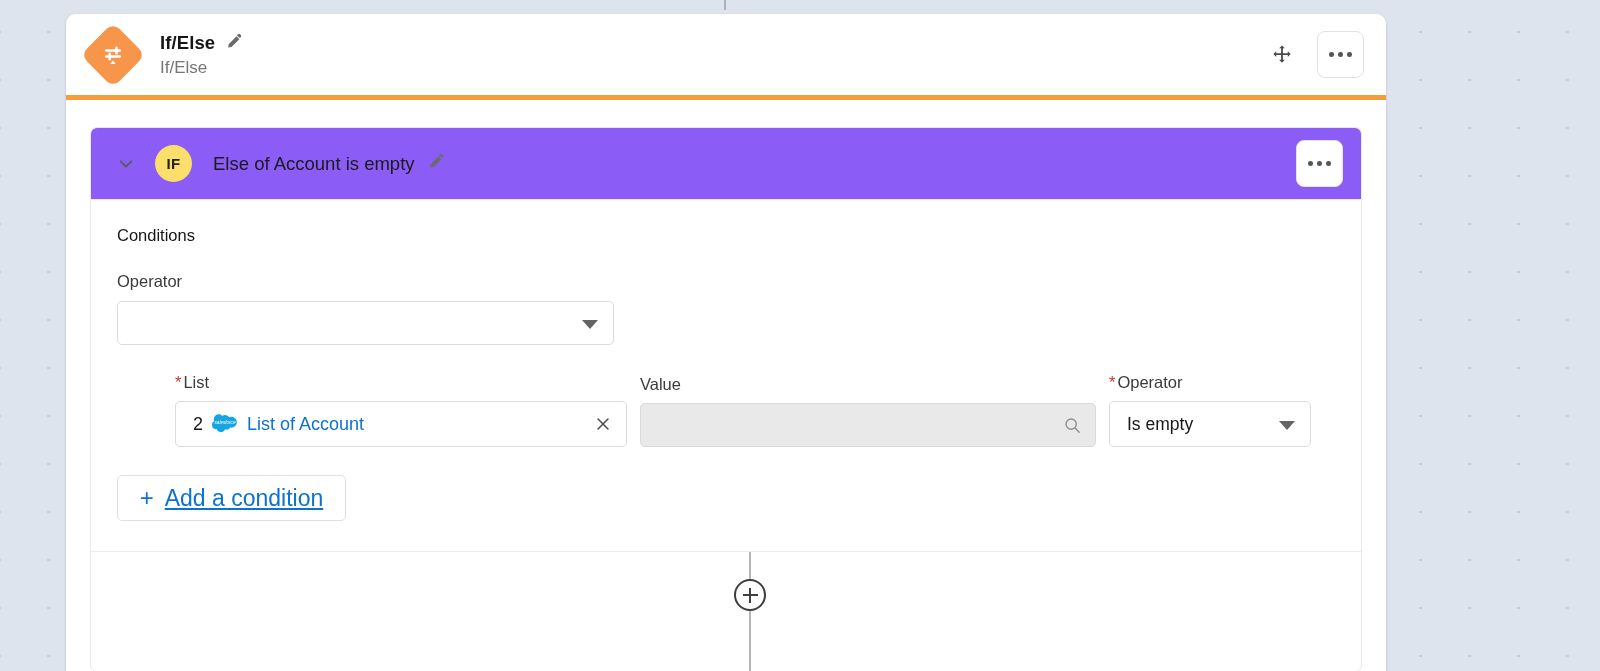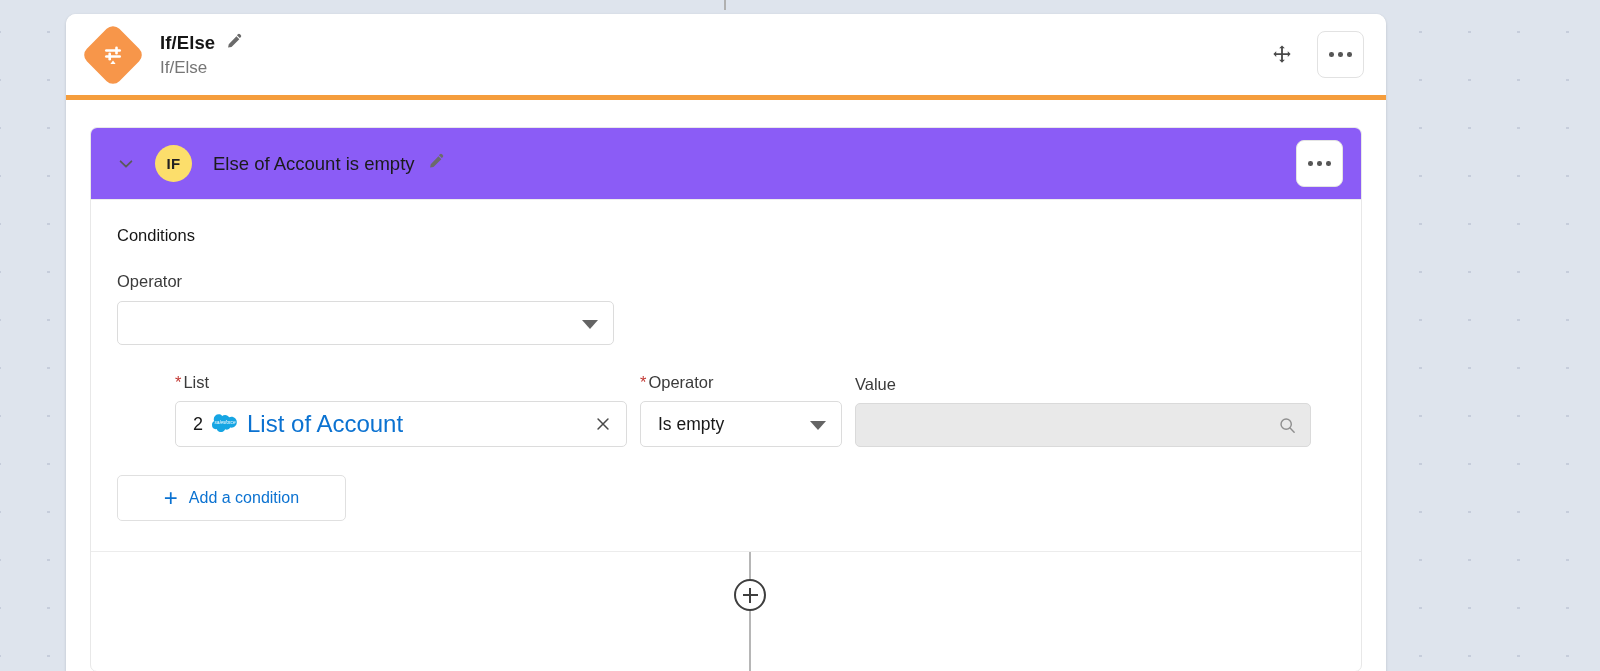--- a/index.html
+++ b/index.html
@@ -229,21 +229,21 @@
     background: #fff;
     display: flex;
     align-items: center;
     padding: 0 14px 0 17px;
     gap: 9px;
     cursor: text;
   }
   .field-num { font-size: 18px; color: #181818; }
   .sf-cloud { display: block; }
   .field-pill-text {
-    font-size: 24px;
+    font-size: 18px;
     color: #0b72d1;
     flex: 1 1 auto;
   }
   .clear-x { cursor: pointer; display: flex; align-items: center; }
 
   .op-col { width: 202px; }
   .op-select { height: 46px; font-size: 17.5px; padding-right: 38px; }
 
   .value-col { flex: 1 1 auto; max-width: 456px; }
   .value-input {
@@ -278,22 +278,23 @@
     gap: 11px;
     cursor: pointer;
   }
   .add-cond-plus {
     font-size: 24px;
     color: #0b72d1;
     line-height: 1;
     font-weight: 400;
   }
   .add-cond-text {
-    font-size: 16px;
+    font-size: 23px;
     color: #0b72d1;
+    text-decoration: underline;
   }
 
   
   .branch-footer {
     border-top: 1px solid #ececec;
     height: 120px;
     position: relative;
   }
 
   .vline {
@@ -427,43 +428,43 @@
             </span>
             <span class="field-pill-text">List of Account</span>
             <span class="clear-x">
               <svg width="18" height="18" viewBox="0 0 20 20" aria-hidden="true">
                 <path d="M4.5 4.5l11 11M15.5 4.5l-11 11" stroke="#4a4a4a" stroke-width="1.7" stroke-linecap="round"></path>
               </svg>
             </span>
           </div>
         </div>
 
-        <div class="fld op-col">
-          <div class="fld-label">
-            <span class="req">*</span><span>Operator</span>
-          </div>
-          <div class="select-box op-select">
-            <span>Is empty</span>
-            <span class="caret"></span>
-          </div>
-        </div>
-
         <div class="fld value-col">
           <div class="fld-label">Value</div>
           <div class="value-input">
             <span></span>
             <span class="srch">
               <svg width="19" height="19" viewBox="0 0 20 20" aria-hidden="true">
                 <circle cx="8.6" cy="8.6" r="5.4" stroke="#8f8f8f" stroke-width="1.5" fill="none"></circle>
                 <path d="M12.7 12.7l4.3 4.3" stroke="#8f8f8f" stroke-width="1.5" stroke-linecap="round"></path>
               </svg>
             </span>
           </div>
         </div>
 
+        <div class="fld op-col">
+          <div class="fld-label">
+            <span class="req">*</span><span>Operator</span>
+          </div>
+          <div class="select-box op-select">
+            <span>Is empty</span>
+            <span class="caret"></span>
+          </div>
+        </div>
+
       </div>
 
       <div class="add-cond">
         <span class="add-cond-plus">+</span>
         <span class="add-cond-text">Add a condition</span>
       </div>
 
     </div>
 
     <div class="branch-footer">

